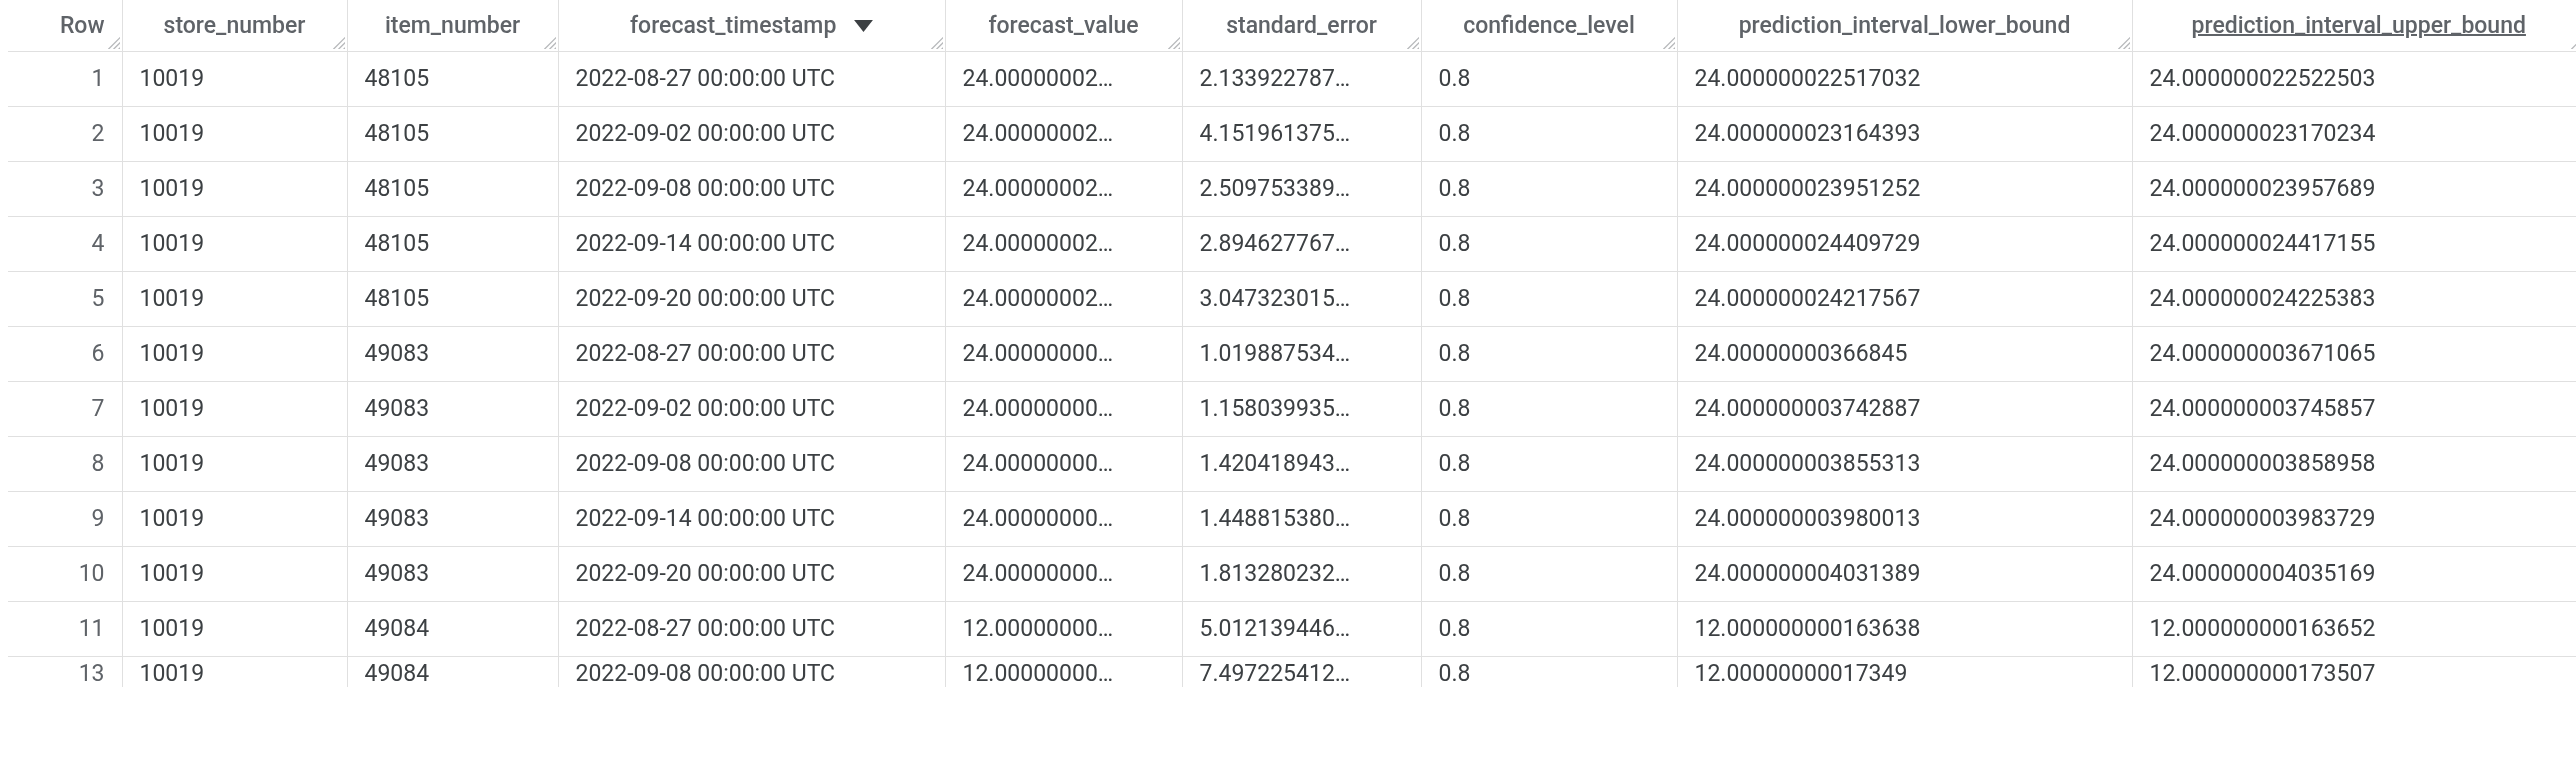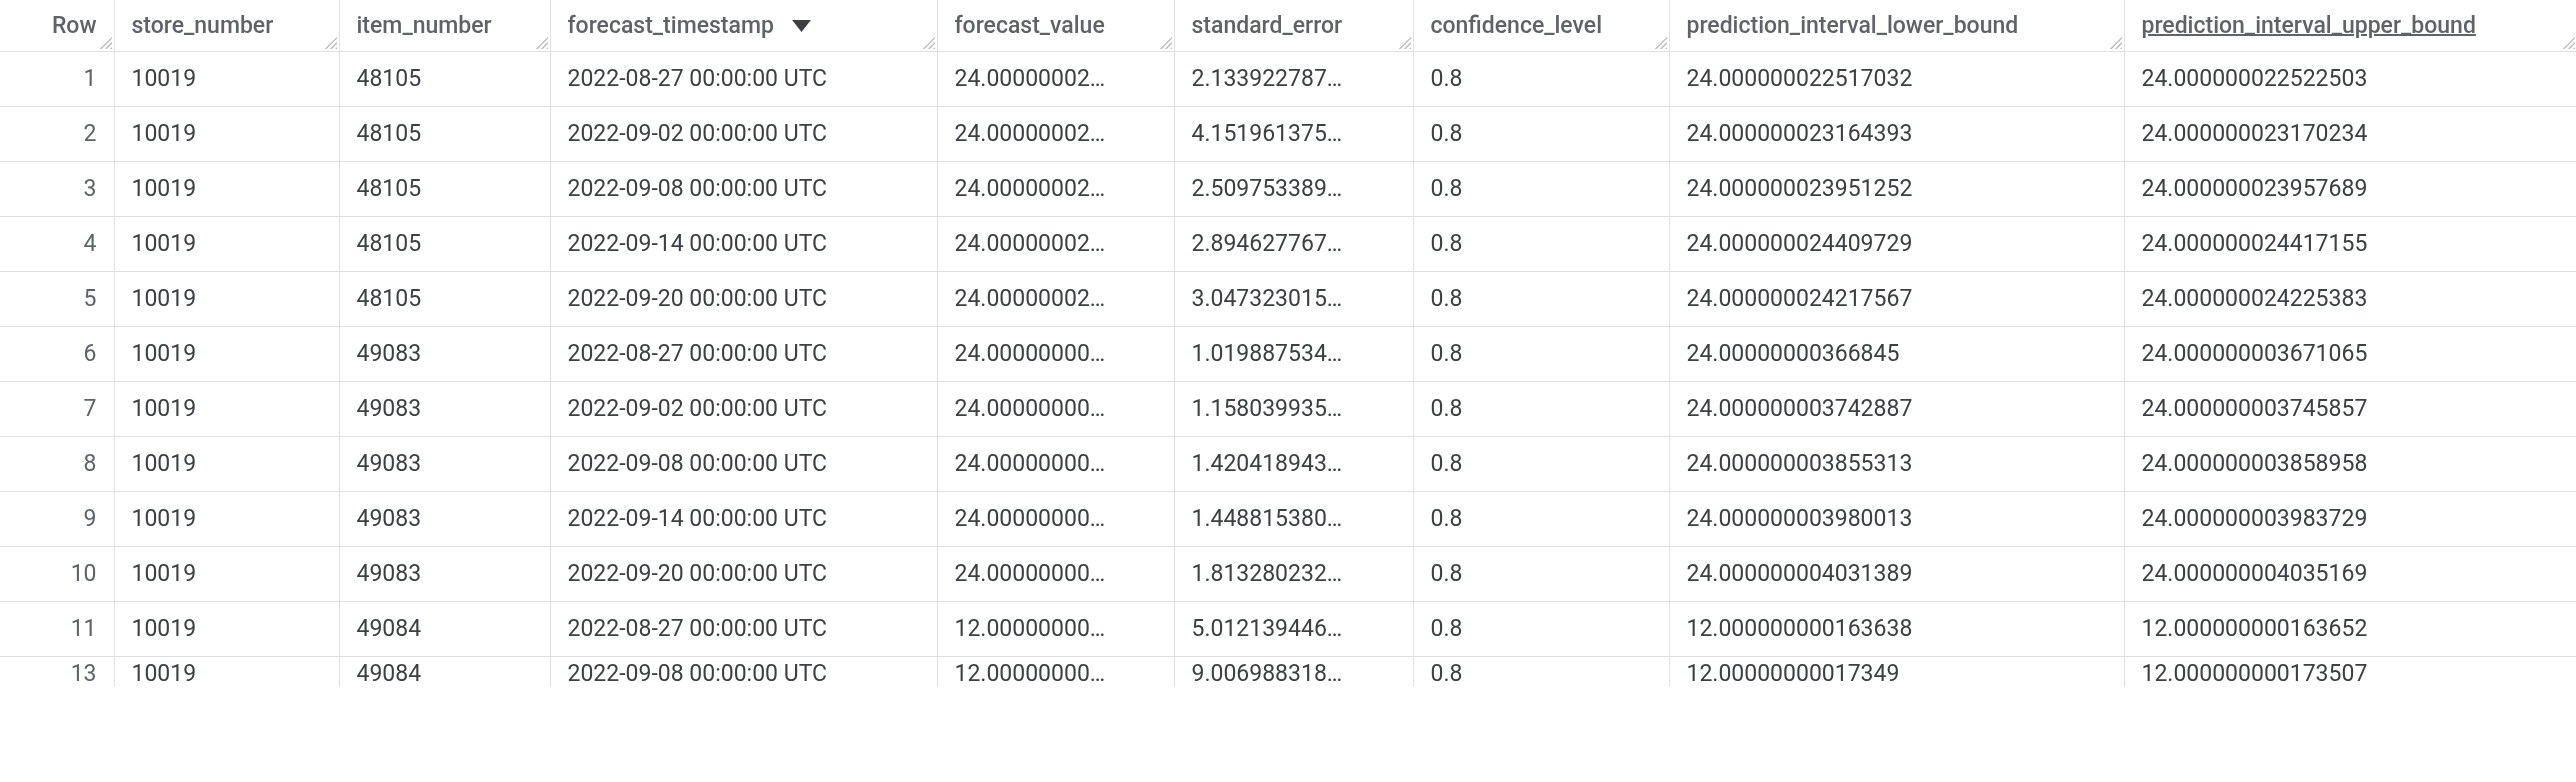--- a/index.html
+++ b/index.html
@@ -10,40 +10,41 @@
     body {
       font-family: 'Google Sans', Roboto, Arial, sans-serif;
       font-size: 23px;
       color: #3c4043;
       background: #fff;
       overflow: hidden;
     }
     .table-container {
       width: 2576px;
       overflow: hidden;
+      padding-left: 8px;
     }
     table {
       border-collapse: collapse;
       width: 100%;
       table-layout: fixed;
     }
     th, td {
       border: 0.9px solid #e0e0e0;
       padding: 0 17px;
       height: 55px;
       white-space: nowrap;
       overflow: hidden;
       text-overflow: ellipsis;
       position: relative;
     }
     thead th {
       background: #fff;
       color: #5f6368;
       font-weight: 500;
-      text-align: left;
+      text-align: center;
       border-top: none;
       height: 51px;
     }
     thead th:first-child {
       text-align: right;
       border-left: none;
     }
     thead th:last-child {
       border-right: none;
       text-decoration: underline;
@@ -319,21 +320,21 @@
           <td class="num-right">0.8</td>
           <td class="num-right">12.000000000163638</td>
           <td class="num-right">12.000000000163652</td>
         </tr>
         <tr class="cut-row">
           <td class="num-right">13</td>
           <td class="num-left">10019</td>
           <td class="num-left">49084</td>
           <td class="num-left">2022-09-08 00:00:00 UTC</td>
           <td class="num-left">12.00000000…</td>
-          <td class="num-left">9.006988318…</td>
+          <td class="num-left">7.497225412…</td>
           <td class="num-right">0.8</td>
           <td class="num-right">12.00000000017349</td>
           <td class="num-right">12.000000000173507</td>
         </tr>
       </tbody>
   </table>
 </div>
 
 
 </body></html>

